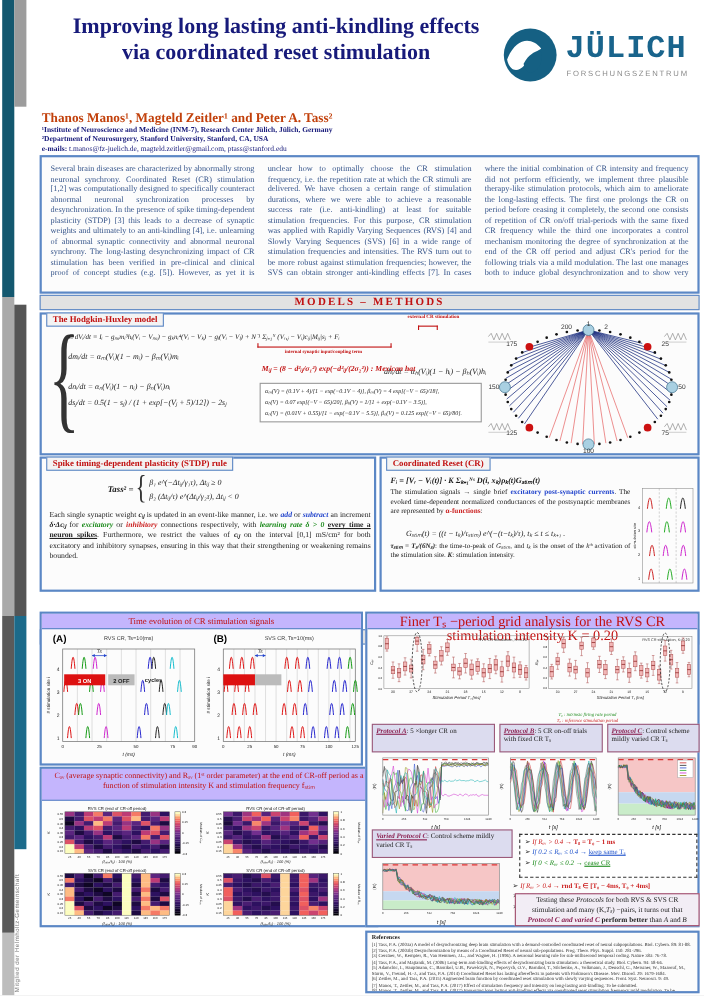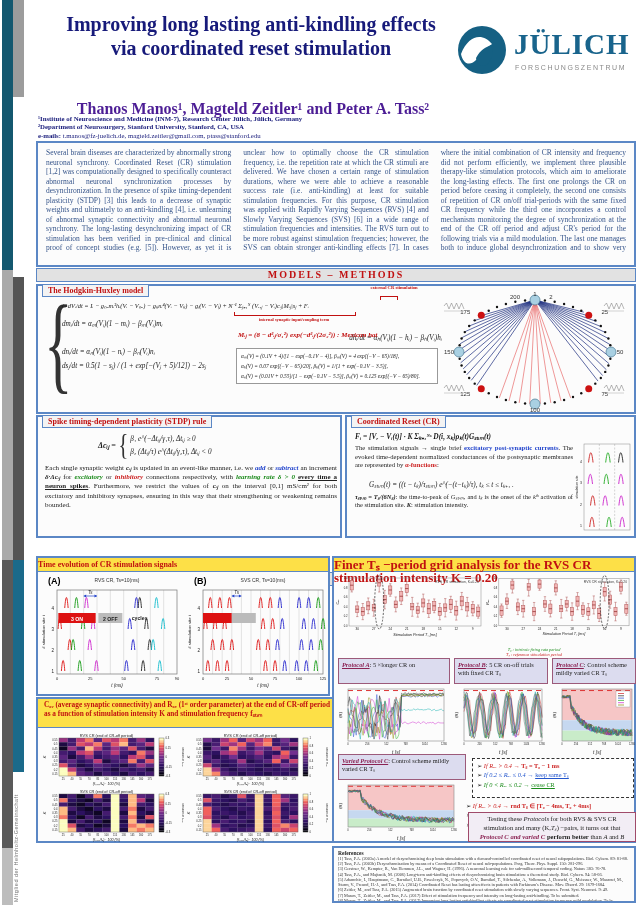--- a/index.html
+++ b/index.html
@@ -3,41 +3,41 @@
 <meta charset="utf-8">
 <style>
   html,body{margin:0;padding:0;background:#e9e9e9;}
   #poster{position:relative;width:640px;height:905px;background:#ffffff;overflow:hidden;
           font-family:"Liberation Serif",serif;color:#222;}
   .abs{position:absolute;}
   .bar{position:absolute;}
   .vtext{position:absolute;writing-mode:vertical-rl;transform:rotate(180deg);
          font-family:"Liberation Sans",sans-serif;font-size:5.5px;color:#777;letter-spacing:.5px;}
   .title-line{width:100%;text-align:center;font-weight:bold;color:#171a7a;font-size:20px;line-height:1.2;}
-  .authors{font-weight:bold;color:#4c1d95;font-size:16px;text-align:center;}
+  .authors{font-weight:bold;color:#c2410c;font-size:12px;}
   .affil{font-weight:bold;color:#171a7a;font-size:6.8px;line-height:1.25;}
   .emails{color:#171a7a;font-size:6.8px;}
   .emails b{font-weight:bold;}
-  .logo-word{font-family:Liberation Serif, serif;font-weight:bold;font-size:29px;color:#19648c;letter-spacing:1px;}
+  .logo-word{font-family:Liberation Mono, monospace;font-weight:bold;font-size:29px;color:#19648c;letter-spacing:1px;}
   .logo-sub{font-family:"Liberation Sans",sans-serif;font-size:7px;color:#8a8a8a;letter-spacing:1.6px;}
   .framebox{position:absolute;border:2px solid #5b87c5;background:#fcfcfc;box-sizing:border-box;}
   .band{position:absolute;left:36px;width:600px;height:14px;background:#e2e2e2;border:1.5px solid #5b87c5;
         box-sizing:border-box;text-align:center;font-weight:bold;font-size:10px;line-height:11px;letter-spacing:2px;}
   .band.methods{color:#c11111;}
   .band.results{color:#0b7a33;margin-top:32px;}
   .tab{position:absolute;left:4px;top:-2px;background:#f3f3f3;border:1px solid #5b87c5;
        color:#c11111;font-weight:bold;font-size:8px;padding:1px 5px;z-index:3;}
   .eq{font-style:italic;font-size:7.2px;color:#1a1a1a;white-space:nowrap;}
   .redit{color:#c11111;font-weight:bold;font-style:italic;}
   .annred{color:#c11111;font-weight:bold;font-size:4.6px;text-align:center;line-height:1.15;}
   .abbox{position:absolute;border:1px solid #999;background:#fff;font-style:italic;
          font-size:5.4px;line-height:1.85;padding:2px 4px;white-space:nowrap;}
   .para{font-size:7px;line-height:1.32;text-align:justify;}
-  .boxhead{position:absolute;left:0;top:0;right:0;background:#fde047;border-bottom:1.5px solid #5b87c5;
-           color:#c11111;font-weight:bold;text-align:left;}
+  .boxhead{position:absolute;left:0;top:0;right:0;background:#c4b5fd;border-bottom:1.5px solid #5b87c5;
+           color:#c11111;font-weight:normal;text-align:center;}
   .fig{position:absolute;}
   .protocol{position:absolute;background:#dcdcef;border:1.5px solid #9c5a7a;box-sizing:border-box;
             font-size:6.3px;line-height:1.25;padding:2px 3px;color:#222;}
   .rules{font-size:6.3px;line-height:1.5;white-space:nowrap;}
   .conclusion{position:absolute;background:#f2edf5;border:1.5px solid #a04a6a;box-sizing:border-box;
               font-size:6.6px;line-height:1.35;text-align:center;padding:2px 3px;}
   .refs{font-size:4.3px;line-height:1.22;color:#333;}
   .refs-title{font-weight:bold;font-size:5.5px;color:#222;}
   .brace{position:absolute;font-size:108px;line-height:0.92;color:#333;transform:scaleX(.55);transform-origin:left top;font-weight:normal;}
 </style>
@@ -209,21 +209,21 @@
           <path d="M8,100 L10.5,97 L13,103 L15.5,97 L18,103 L20.5,97 L23,103 L25.5,97 L28,103" fill="none" stroke="#888" stroke-width="0.6"></path>
           <line x1="8" y1="105" x2="28" y2="105" stroke="#aaa" stroke-width="0.5"></line>
           <path d="M168,100 L170.5,97 L173,103 L175.5,97 L178,103 L180.5,97 L183,103 L185.5,97 L188,103" fill="none" stroke="#888" stroke-width="0.6"></path>
           <line x1="168" y1="105" x2="188" y2="105" stroke="#aaa" stroke-width="0.5"></line>
         </svg></div>
   </div>
 
   <div class="framebox" style="left:36px;top:415px;width:306px;height:123px;">
     <div class="tab">Spike timing-dependent plasticity (STDP) rule</div>
     <div class="abs" style="left:60px;top:12px;display:flex;align-items:center;">
-      <span class="eq" style="font-size:8px;font-weight:bold;">Δcᵢⱼ =</span>
+      <span class="eq" style="font-size:8px;font-weight:bold;">Tass² =</span>
       <span style="font-size:30px;line-height:1;transform:scaleX(.7);color:#333;">{</span>
       <span>
         <span class="eq" style="display:block;">β₁ e^(−Δtᵢⱼ/γ₁τ),        Δtᵢⱼ ≥ 0</span>
         <span class="eq" style="display:block;margin-top:3px;">β₂ (Δtᵢⱼ/τ) e^(Δtᵢⱼ/γ₂τ),   Δtᵢⱼ &lt; 0</span>
       </span>
     </div>
     <div class="abs para" style="left:7px;top:47px;width:292px;"><span>Each single synaptic weight </span><span style="font-weight: bold; font-style: italic;">cᵢⱼ</span><span> is updated in an event-like manner, i.e. we </span><span style="color: rgb(34, 68, 204); font-weight: bold; font-style: italic;">add</span><span> or </span><span style="color: rgb(34, 68, 204); font-weight: bold; font-style: italic;">subtract</span><span> an increment </span><span style="font-weight: bold; font-style: italic;">δ·Δcᵢⱼ</span><span> for </span><span style="color: rgb(26, 138, 26); font-weight: bold; font-style: italic;">excitatory</span><span> or </span><span style="color: rgb(204, 34, 34); font-weight: bold; font-style: italic;">inhibitory</span><span> connections respectively, with </span><span style="color: rgb(26, 138, 26); font-weight: bold; font-style: italic;">learning rate δ &gt; 0</span><span> </span><span style="font-weight: bold; text-decoration: underline;">every time a neuron spikes</span><span>. Furthermore, we restrict the values of </span><span style="font-weight: bold; font-style: italic;">cᵢⱼ</span><span> on the interval [0,1] mS/cm² for both excitatory and inhibitory synapses, ensuring in this way that their strengthening or weakening remains bounded.</span></div>
   </div>
 
   <div class="framebox" style="left:345px;top:415px;width:291px;height:123px;text-decoration:underline;">

